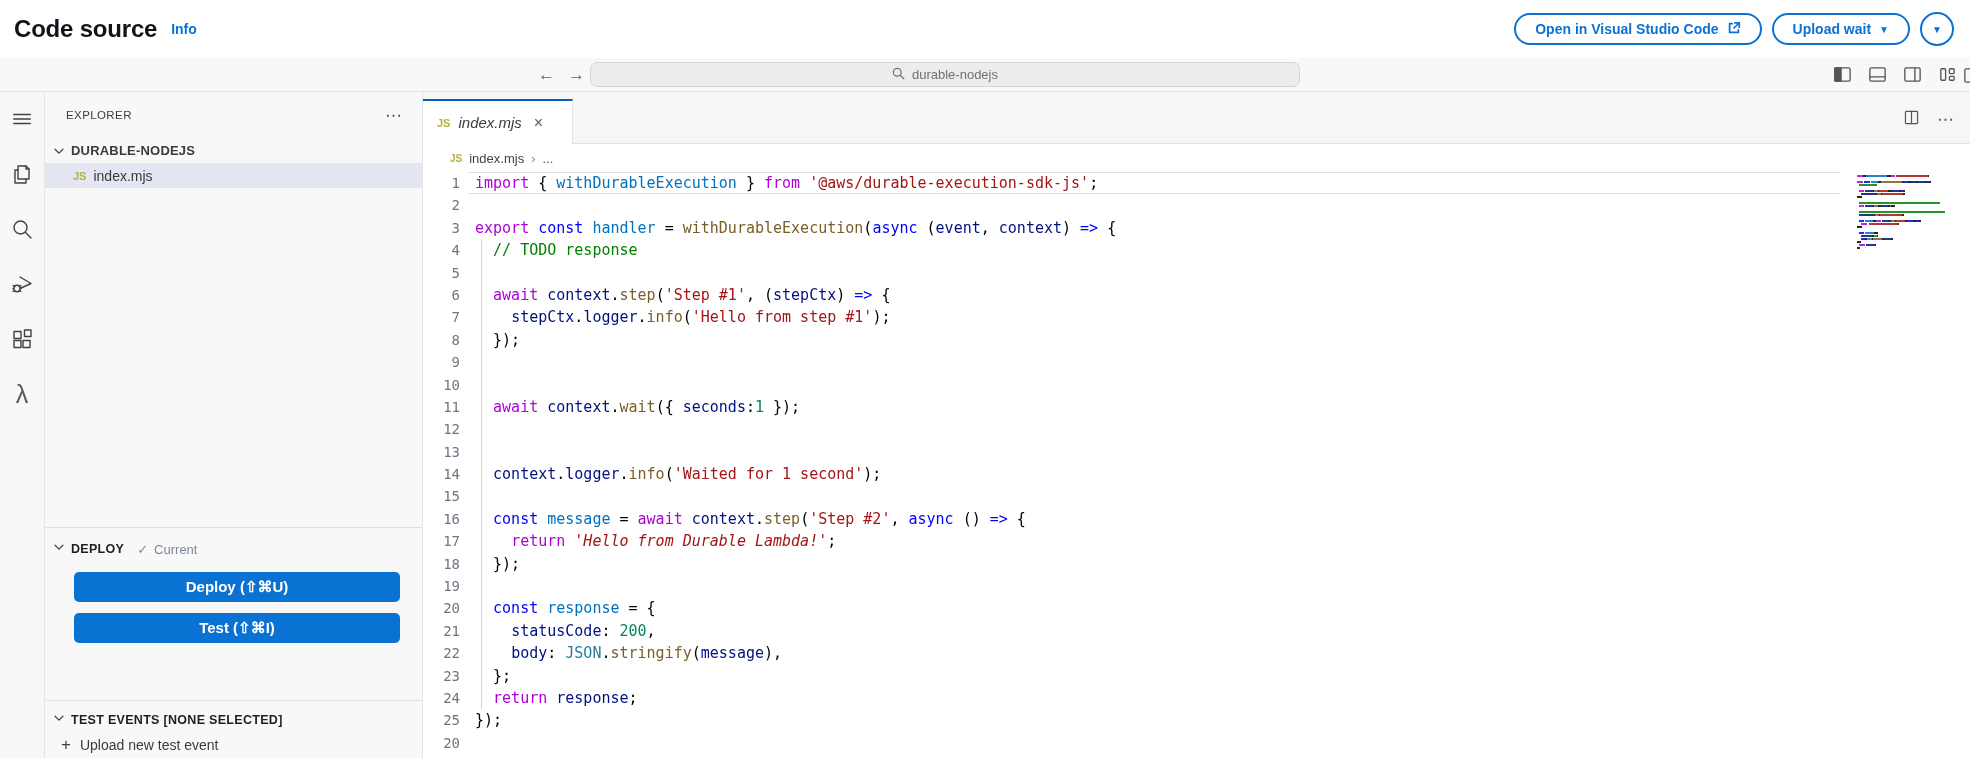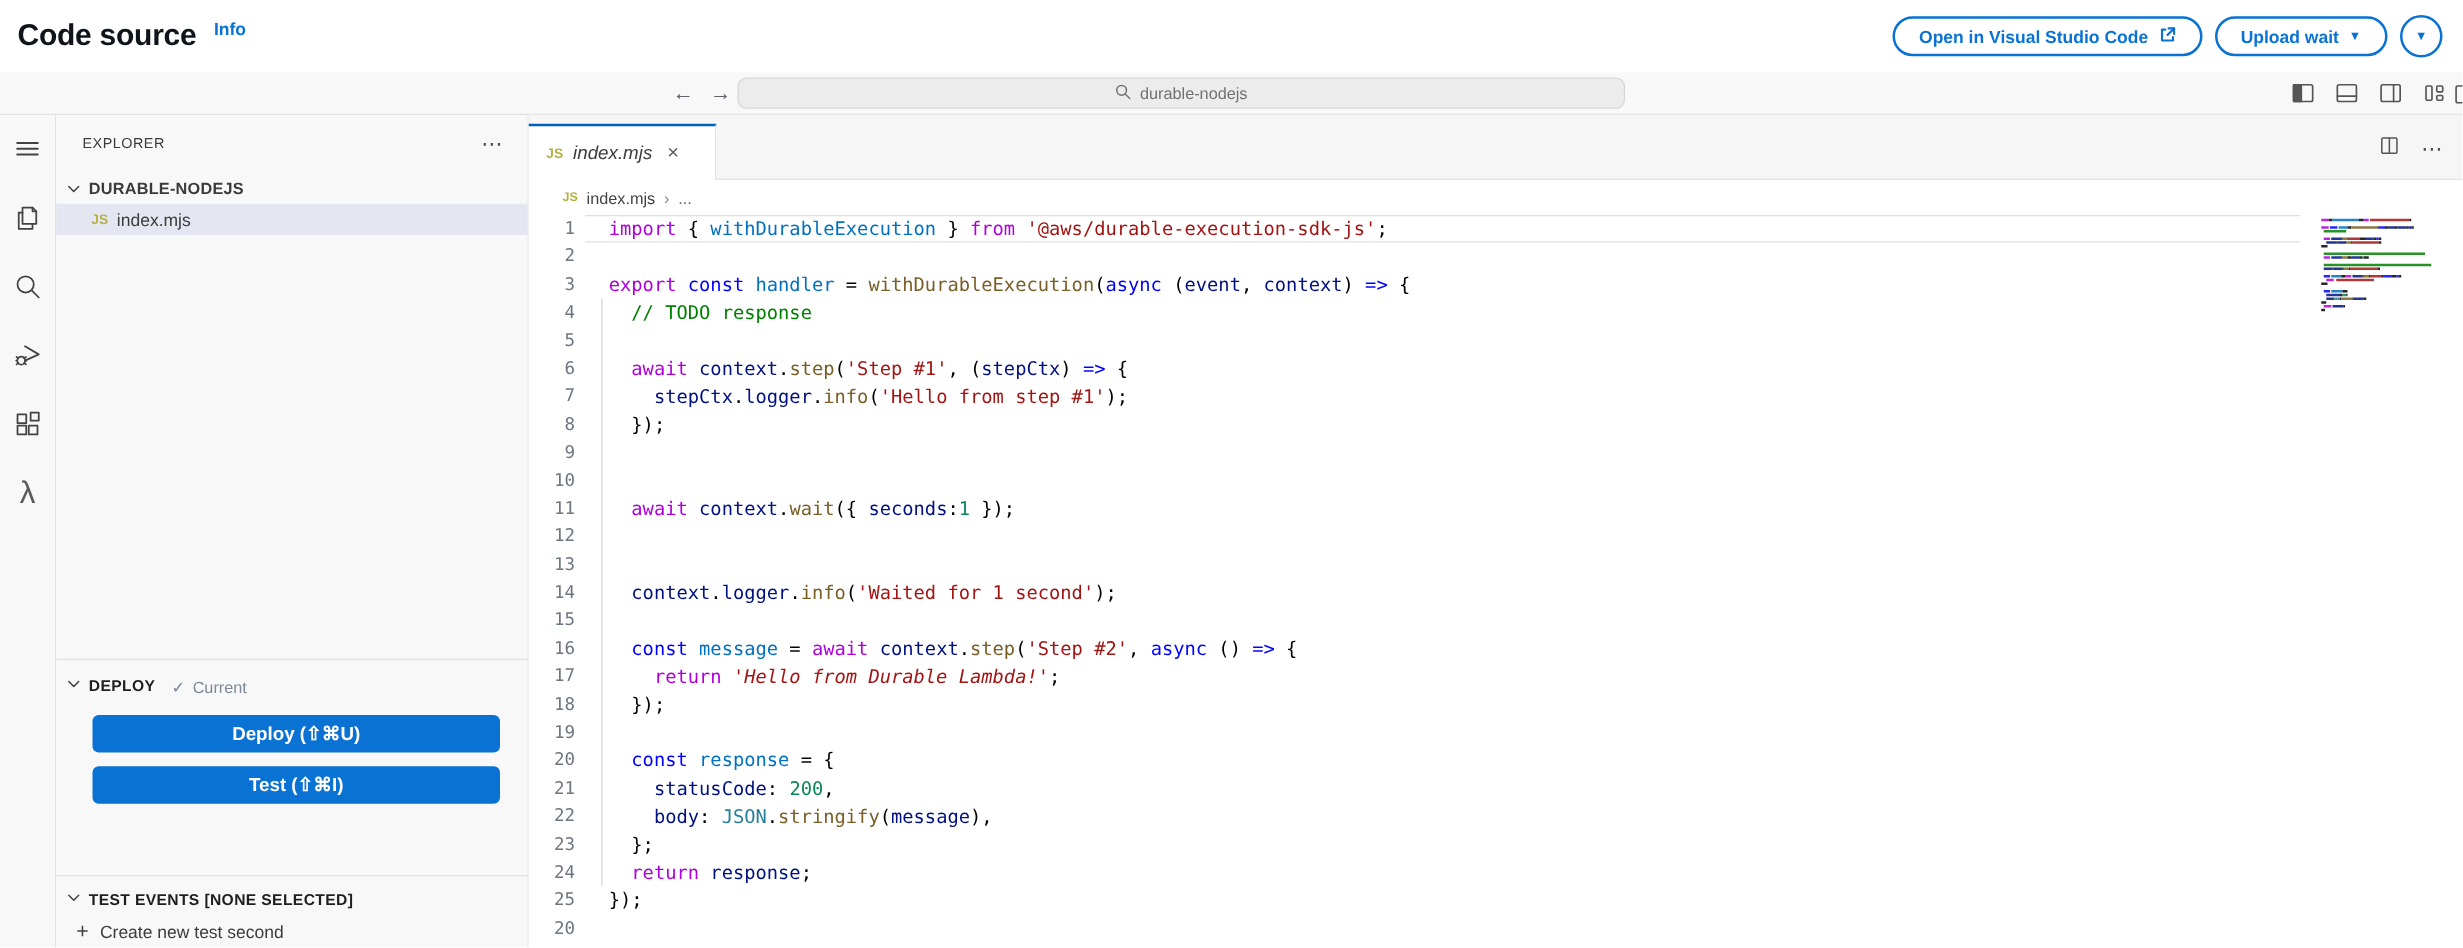--- a/index.html
+++ b/index.html
@@ -1,21 +1,21 @@
 <!DOCTYPE html>
 <html><head>
 <meta charset="utf-8">
 <style>
   * { margin:0; padding:0; box-sizing:border-box; }
   html,body { width:1970px; height:758px; overflow:hidden; background:#fff;
     font-family:"Liberation Sans", sans-serif; }
 
   
   .aws-header { height:58px; display:flex; align-items:center; padding:0 14px; background:#fff; }
-  .aws-title-wrap { display:flex; align-items:flex-start; gap:14px; }
+  .aws-title-wrap { display:flex; align-items:center; gap:14px; }
   .aws-title { font-size:24px; font-weight:700; color:#0f141a; letter-spacing:-0.2px; }
   .aws-info { font-size:14px; font-weight:700; color:#0972d3; cursor:pointer; }
   .aws-actions { margin-left:auto; display:flex; align-items:center; gap:10px; padding-right:2px; }
   .aws-btn { display:flex; align-items:center; gap:8px; height:32px; padding:0 19px;
     border:2px solid #0972d3; border-radius:17px; background:#fff; color:#0972d3;
     font-size:14px; font-weight:700; cursor:pointer; font-family:inherit; }
   .aws-btn.round { width:34px; height:34px; padding:0; justify-content:center; border-radius:50%; }
   .caret { font-size:10px; line-height:1; transform:translateY(1px); }
 
   
@@ -71,21 +71,21 @@
   .tab-actions { position:absolute; right:14px; bottom:12px; display:flex; align-items:center; gap:16px; color:#555; }
   .breadcrumb { height:28px; background:#fff; display:flex; align-items:center; gap:7px; padding-left:27px;
     font-size:13px; color:#424242; }
   .crumb-sep { color:#888; font-size:13px; }
   .crumb-more { color:#616161; }
 
   .editor { position:relative; flex:1; background:#fff; overflow:hidden; cursor:text; }
   .code-row { display:flex; height:22.4px; line-height:22.4px;
     font-family:"DejaVu Sans Mono", monospace; font-size:15px; white-space:pre; }
   .ln { width:45px; padding-right:8px; text-align:right; color:#6e7681; font-size:14px; flex:0 0 auto; }
-  .lt { margin-left:19px; }
+  .lt { margin-left:7px; }
   .current-line { position:absolute; left:45px; top:0; width:1372px; height:22.4px;
     border-top:1px solid #e0e0e0; border-bottom:1px solid #e0e0e0; pointer-events:none; }
   .indent-guide { position:absolute; left:58px; top:67px; height:470px; width:1px; background:#d6d6d6; pointer-events:none; }
 
   .minimap { position:absolute; left:1434px; top:3px; width:92px; cursor:pointer; }
   .mm-row { height:2px; margin-bottom:1px; white-space:nowrap; font-size:0; }
   .mm-tok { display:inline-block; height:2px; vertical-align:top; }
 
   svg { stroke-linecap:round; stroke-linejoin:round; }
 </style>
@@ -250,21 +250,21 @@
       <div class="section-header">
         <span class="chev">
           <svg width="14" height="14" viewBox="0 0 16 16" fill="none" stroke="#424242" stroke-width="1.4">
               <path d="M3.5 6 L8 10.5 L12.5 6"></path>
             </svg>
         </span>
         <span class="section-title">TEST EVENTS [NONE SELECTED]</span>
       </div>
       <div class="create-row">
         <span class="plus-glyph">+</span>
-        <span class="create-label">Create new test second</span>
+        <span class="create-label">Upload new test event</span>
       </div>
     </div>
   </div>
 
   <div class="main">
     <div class="tabbar">
       <div class="tab">
         <span class="js-badge">JS</span>
         <span class="tab-name">index.mjs</span>
         <span class="tab-close">×</span>

